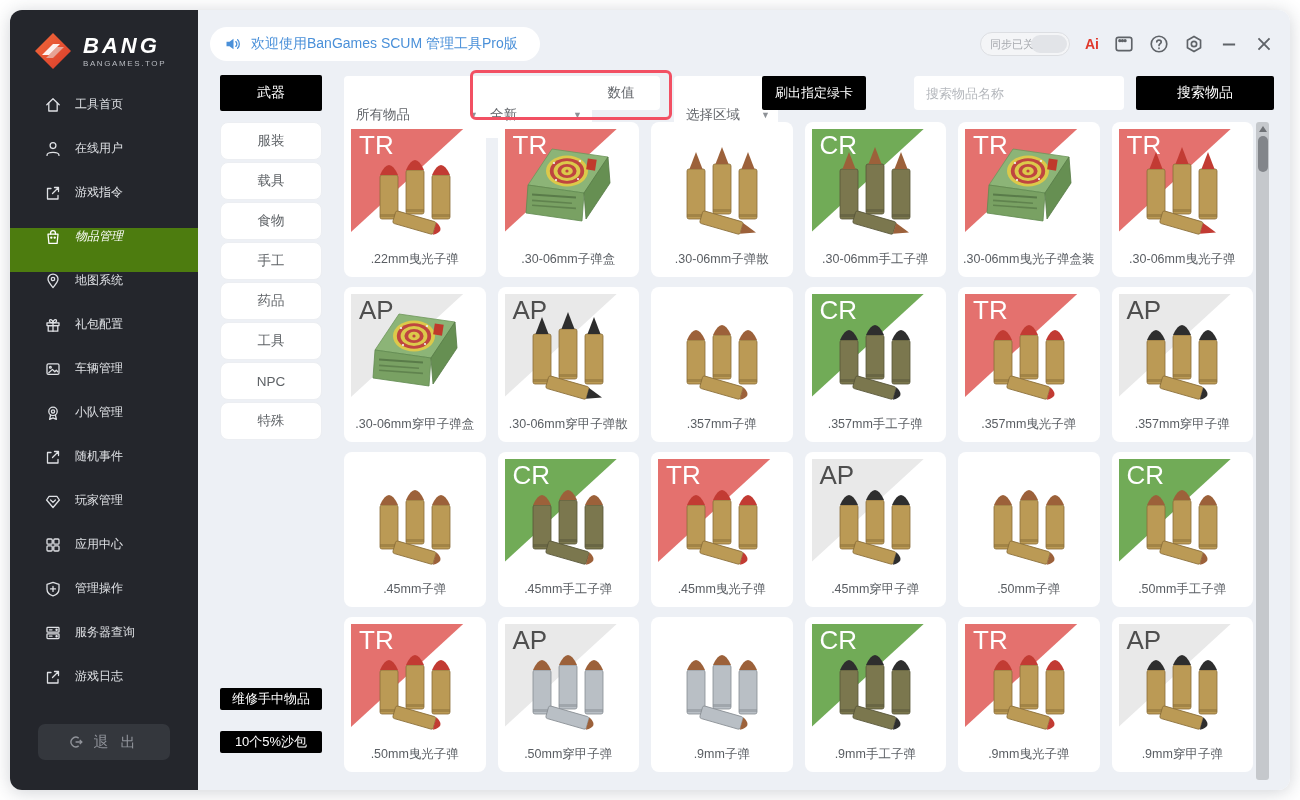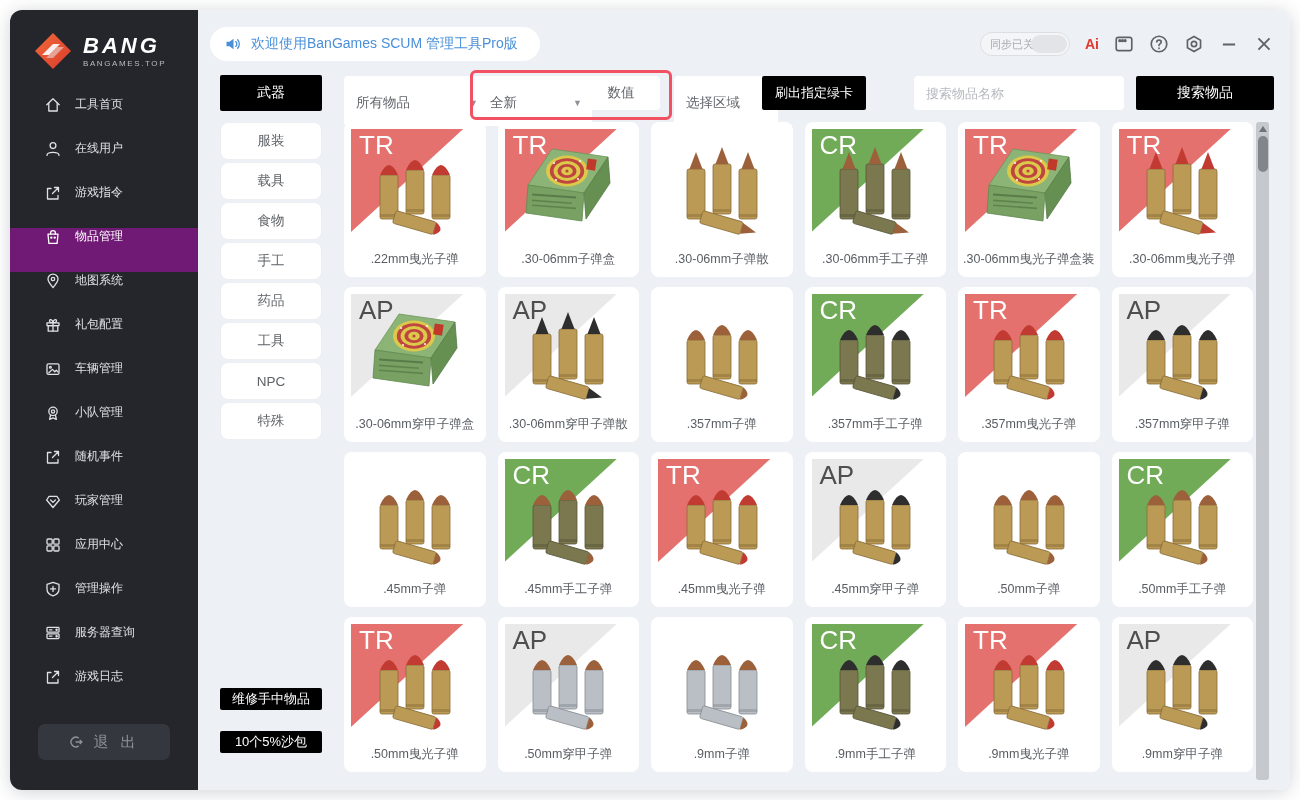--- a/index.html
+++ b/index.html
@@ -8,21 +8,21 @@
     overflow:hidden;display:flex;box-shadow:0 2px 18px rgba(40,50,70,.22);}
   
   .sidebar{width:188px;background:#24262c;flex-shrink:0;display:flex;flex-direction:column;}
   .logo-row{display:flex;align-items:center;gap:9px;padding:20px 8px 12px 22px;}
   .logo-mark{width:42px;height:42px;flex-shrink:0;}
   .logo-title{color:#fff;font-weight:800;font-size:22px;letter-spacing:3px;line-height:22px;font-style:italic;}
   .logo-sub{color:#b9bcc2;font-size:8px;letter-spacing:1.6px;margin-top:2px;}
   .menu{margin-top:12px;display:flex;flex-direction:column;}
   .menu-item{height:44px;display:flex;align-items:flex-start;gap:13px;padding-left:34px;
     color:#dfe1e5;font-size:12px;cursor:pointer;}
-  .menu-item.active{background:#701a75;color:#fff;}
+  .menu-item.active{background:#4d7c0f;color:#fff;font-style:italic;}
   .menu-item svg{width:18px;height:18px;flex-shrink:0;}
   .logout-btn{margin:auto 28px 30px 28px;height:36px;background:#34373d;border-radius:7px;
     color:#90939a;display:flex;align-items:center;justify-content:center;gap:9px;font-size:15px;
     letter-spacing:4px;cursor:pointer;}
   .logout-btn svg{width:16px;height:16px;}
   
   .main{flex:1;background:#edf0f5;position:relative;}
   .welcome-pill{position:absolute;left:12px;top:17px;height:34px;background:#fff;border-radius:17px;
     display:flex;align-items:center;gap:9px;padding:0 22px 0 14px;}
   .welcome-pill svg{width:18px;height:18px;}
@@ -31,21 +31,21 @@
   .sync-pill{position:relative;width:88px;height:22px;border:1px solid #dcdee2;background:#f4f5f7;
     border-radius:12px;display:flex;align-items:center;cursor:pointer;}
   .sync-label{font-size:11px;color:#a6a9ae;padding-left:9px;white-space:nowrap;}
   .sync-knob{position:absolute;right:2px;top:2px;width:36px;height:18px;border-radius:9px;background:#e2e4e8;}
   .ai-label{color:#e0382b;font-weight:bold;font-size:14px;cursor:pointer;}
   .tb-icon{width:20px;height:20px;cursor:pointer;display:block;}
   .tb-icon *{stroke:#5f6368;}
   
   .cat-btn-main,.blue-btn{background:#000000;color:#fff;border:none;border-radius:2px;cursor:pointer;}
   .filter-select{position:absolute;height:46px;background:#fff;border-radius:4px;display:flex;
-    align-items:center;padding:4px 10px 0 12px;font-size:13.5px;color:#63666b;cursor:pointer;}
+    align-items:center;padding:16px 10px 0 12px;font-size:13.5px;color:#63666b;cursor:pointer;}
   .caret{margin-left:auto;font-size:9px;color:#8d9196;padding-left:10px;}
   .sel-allitems{left:146px;top:66px;width:122px;}
   .highlight-frame{position:absolute;left:272px;top:60px;width:196px;height:44px;border:3px solid #f25063;
     border-radius:6px;z-index:5;pointer-events:none;}
   .sel-condition{left:280px;top:66px;width:92px;}
   .value-btn{position:absolute;left:384px;top:66px;width:78px;height:34px;background:#fff;border:none;
     border-radius:4px;font-size:13.5px;color:#63666b;cursor:pointer;font-family:inherit;}
   .sel-region{left:476px;top:66px;width:84px;padding-right:8px;}
   .greencard-btn{position:absolute;left:564px;top:66px;width:104px;height:34px;font-size:13px;font-family:inherit;}
   .search-input{position:absolute;left:716px;top:66px;width:186px;height:34px;border:none;border-radius:4px;

